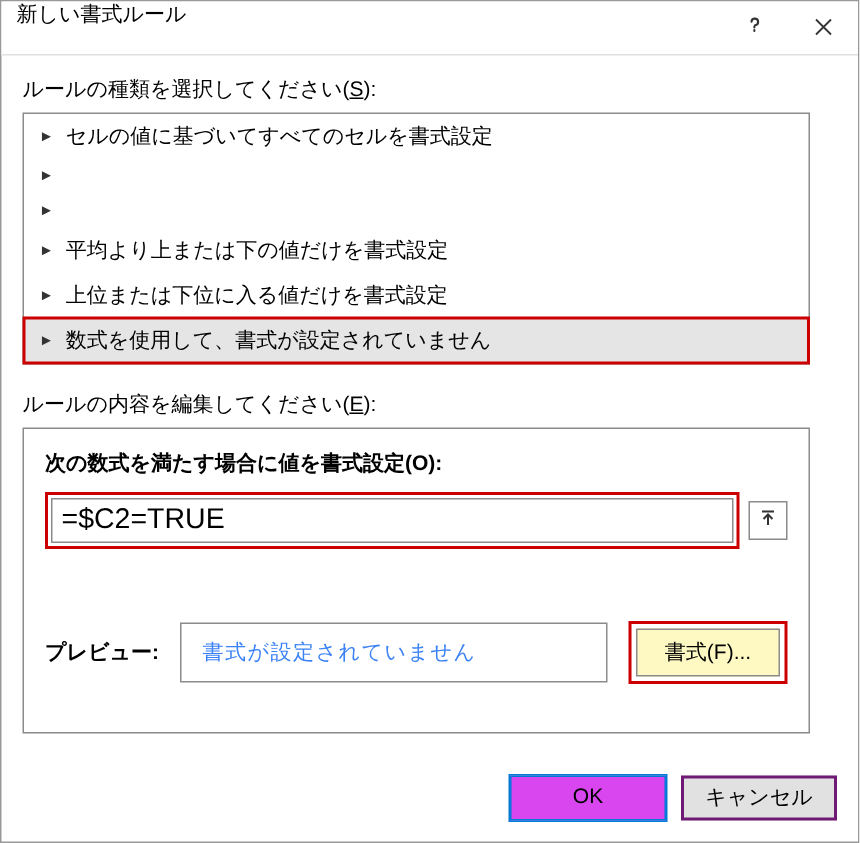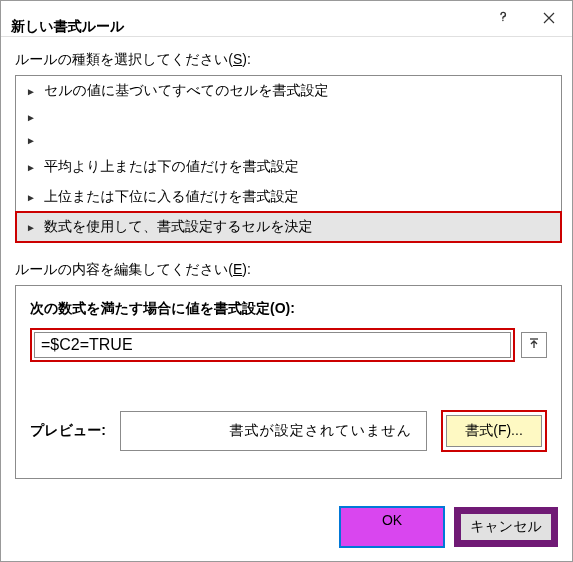--- a/index.html
+++ b/index.html
@@ -17,40 +17,39 @@
       height: 562px;
       background: #fff;
       border: 1px solid #999;
       display: flex;
       flex-direction: column;
     }
     .titlebar {
       height: 36px;
       background: #fff;
       display: flex;
-      align-items: flex-end;
+      align-items: flex-start;
       justify-content: space-between;
       padding-left: 10px;
       border-bottom: 1px solid #e0e0e0;
-      font-weight: bold;
     }
     .titlebar-controls {
       display: flex;
       height: 100%;
     }
     .titlebar-btn {
       width: 46px;
       height: 100%;
       display: flex;
       align-items: center;
       justify-content: center;
       color: #333;
     }
     .content {
-      padding: 14px 10px 14px 14px;
+      padding: 14px 32px 14px 14px;
       flex: 1;
       display: flex;
       flex-direction: column;
     }
     .section-label {
       margin-bottom: 6px;
     }
     .section-label .shortcut {
       text-decoration: underline;
     }
@@ -94,21 +93,21 @@
     }
     .formula-input-wrap {
       flex: 1;
       border: 2px solid #c00;
       padding: 2px;
     }
     .formula-input {
       width: 100%;
       border: 1px solid #8b8b8b;
       padding: 3px 6px;
-      font-size: 16px;
+      font-size: 19px;
       outline: none;
     }
     .collapse-btn {
       width: 26px;
       height: 26px;
       border: 1px solid #8b8b8b;
       display: flex;
       align-items: center;
       justify-content: center;
       background: #fff;
@@ -119,43 +118,43 @@
       gap: 14px;
     }
     .preview-label {
       font-weight: bold;
       white-space: nowrap;
     }
     .preview-box {
       flex: 1;
       border: 1px solid #8b8b8b;
       padding: 10px 14px;
-      text-align: right;
-      color: #000000;
+      text-align: left;
+      color: #3b82f6;
       letter-spacing: 1px;
     }
     .format-btn-wrap {
       border: 2px solid #c00;
       padding: 3px;
     }
     .format-btn {
       border: 1px solid #8b8b8b;
       background: #fef9c3;
       padding: 6px 14px;
       min-width: 96px;
       text-align: center;
     }
     .button-row {
       display: flex;
       justify-content: flex-end;
       gap: 10px;
       padding: 14px;
     }
     .btn {
-      border: 7px solid #701a75;
+      border: 2px solid #701a75;
       background: #e1e1e1;
       padding: 4px 0;
       width: 104px;
       text-align: center;
     }
     .btn-primary {
       border: 1px solid #0078d7;
       outline: 1px solid #0078d7;
       background: #d946ef;
     }
@@ -204,21 +203,21 @@
       <div class="rule-item">
         <span class="arrow-icon">►</span>
         <span>平均より上または下の値だけを書式設定</span>
       </div>
       <div class="rule-item">
         <span class="arrow-icon">►</span>
         <span>上位または下位に入る値だけを書式設定</span>
       </div>
       <div class="rule-item rule-item-last">
         <span class="arrow-icon">►</span>
-        <span>数式を使用して、書式設定するセルを決定</span>
+        <span>数式を使用して、書式が設定されていません</span>
       </div>
     </div>
 
     <div class="section-label">
       <span>ルールの内容を編集してください(</span><span class="shortcut">E</span><span>):</span>
     </div>
 
     <div class="edit-box">
       <div class="formula-label">
         <span>次の数式を満たす場合に値を書式設定(</span><span class="shortcut">O</span><span>):</span>

